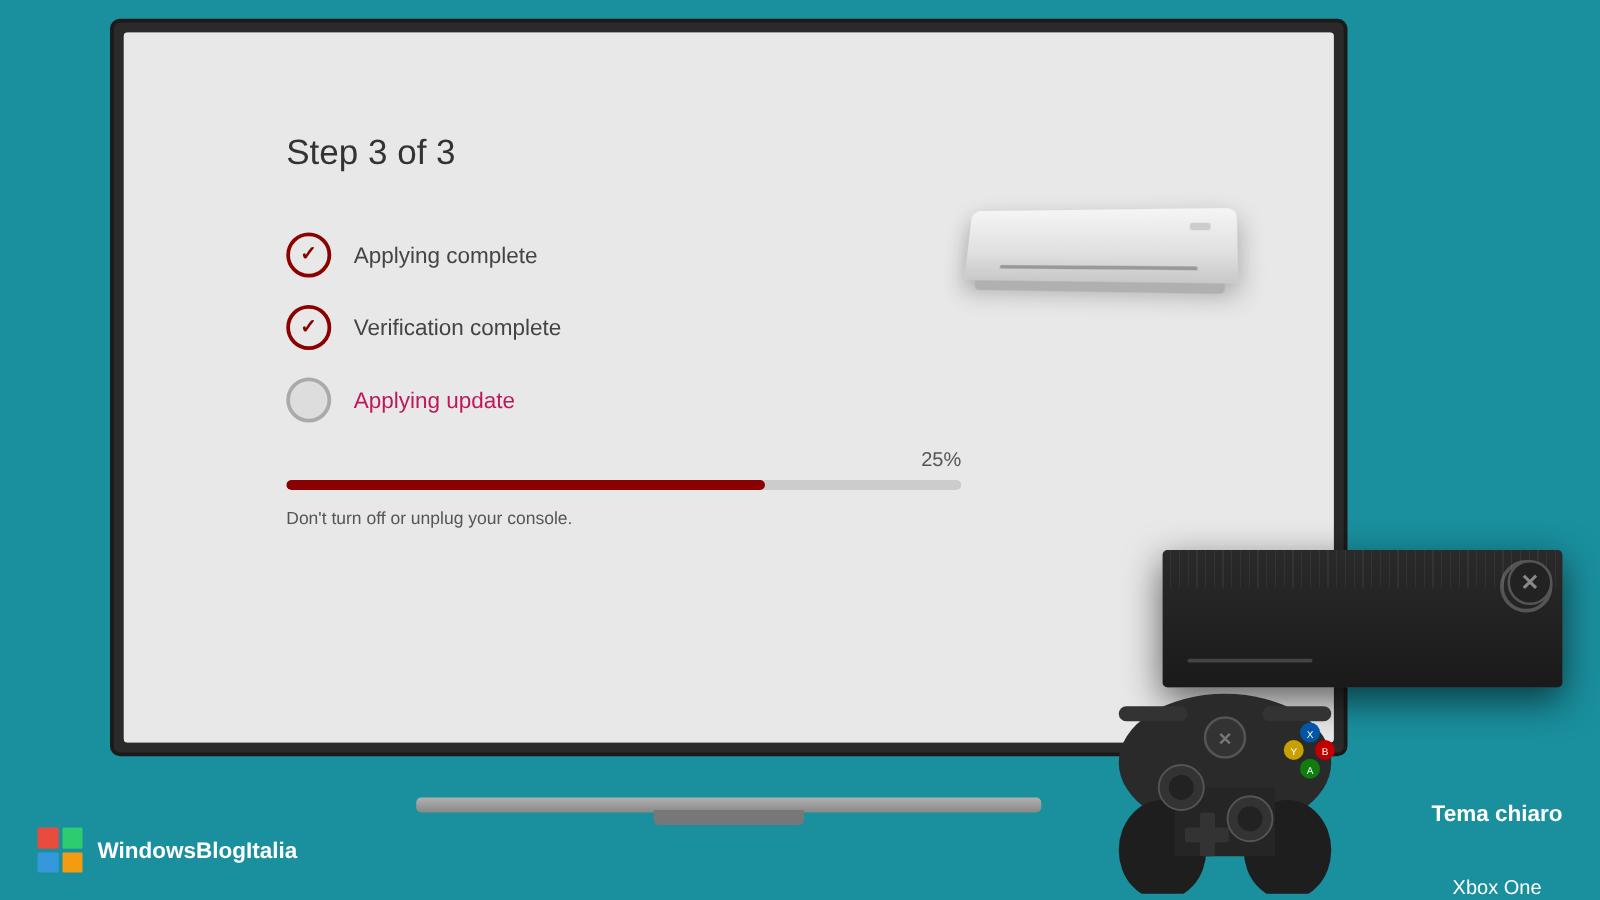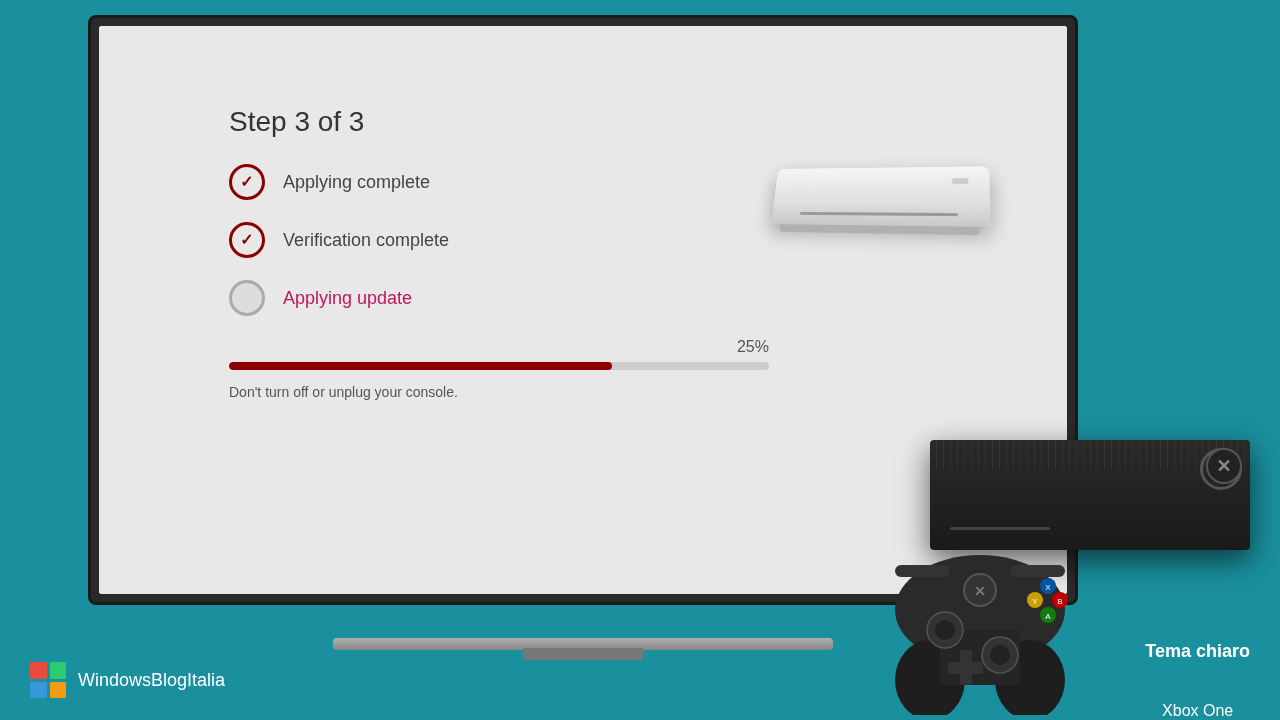--- a/index.html
+++ b/index.html
@@ -75,21 +75,21 @@
       position: absolute;
       inset: 0;
       background: #e8e8e8;
       padding: 80px 130px 60px 130px;
     }
 
     .step-title {
       font-size: 28px;
       font-weight: 300;
       color: #333;
-      margin-bottom: 26px;
+      margin-bottom: 48px;
     }
 
     .step-item {
       display: flex;
       align-items: center;
       margin-bottom: 22px;
     }
 
     .circle-icon {
       width: 36px;
@@ -340,21 +340,21 @@
     }
 
     .win-square:nth-child(1) { background: #e74c3c; }
     .win-square:nth-child(2) { background: #2ecc71; }
     .win-square:nth-child(3) { background: #3498db; }
     .win-square:nth-child(4) { background: #f39c12; }
 
     .site-name {
       color: white;
       font-size: 18px;
-      font-weight: 400;
+      font-weight: 700;
     }
 
     .right-info {
       text-align: center;
       color: white;
     }
 
     .tema-chiaro {
       font-size: 18px;
       font-weight: 700;

